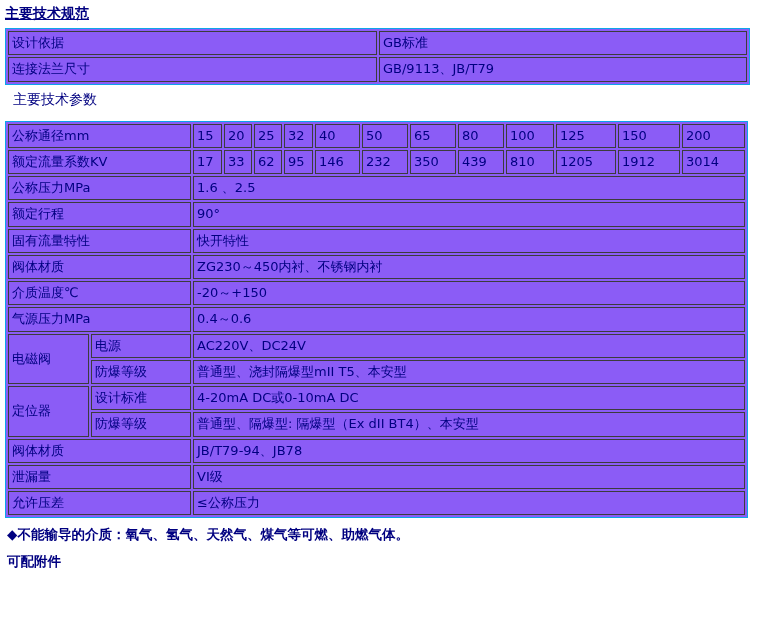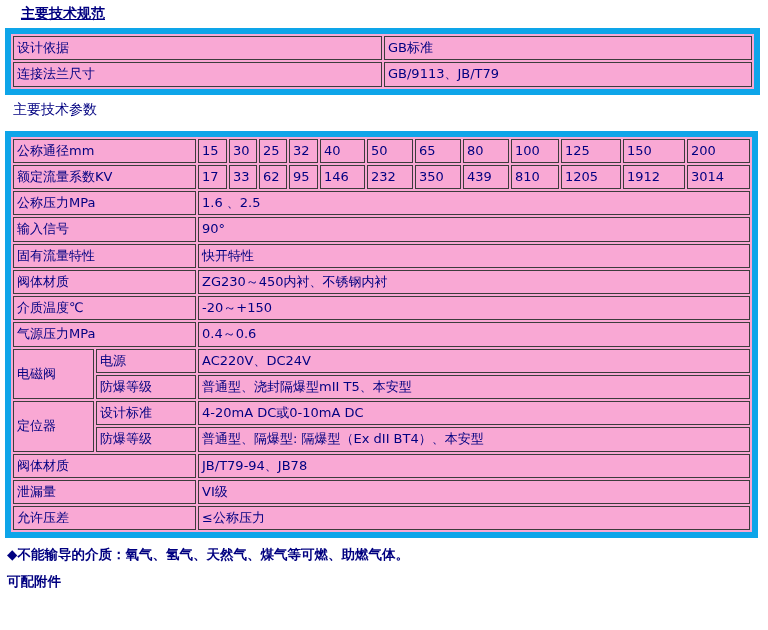--- a/index.html
+++ b/index.html
@@ -8,31 +8,31 @@
     width: 768px; height: 630px;
     background: #ffffff;
     color: #000080;
     font-family: "DejaVu Sans", sans-serif;
     overflow: hidden;
   }
   .page { padding: 3px 0 0 5px; }
   .doc-title {
     font-size: 14px; font-weight: bold;
     text-decoration: underline;
-    margin: 2px 0 5px 16px;
+    margin: 2px 0 5px 0;
   }
   .section-title {
     font-size: 14px; font-weight: normal;
     margin: 6px 0 12px 8px;
   }
   table {
     border-collapse: separate;
     border-spacing: 2px;
-    border: 6px solid #0ea5e9;
-    background: #f9a8d4;
+    border: 1px solid #0ea5e9;
+    background: #8b5cf6;
     table-layout: fixed;
     width: 743px;
   }
   td {
     border: 1px solid #3c3c3c;
     font-size: 13px;
     line-height: 1.25;
     padding: 3px 1px 3px 3px;
     white-space: nowrap;
     overflow: hidden;
@@ -88,21 +88,21 @@
         <col style="width:46px">
       <col style="width:48px">
         <col style="width:60px">
         <col style="width:62px">
         <col style="width:63px">
     </colgroup>
     <tbody>
         <tr>
       <td colspan="2">公称通径mm</td>
       <td>15</td>
-      <td>30</td>
+      <td>20</td>
       <td>25</td>
       <td>32</td>
       <td>40</td>
       <td>50</td>
       <td>65</td>
       <td>80</td>
       <td>100</td>
       <td>125</td>
       <td>150</td>
       <td>200</td>
@@ -120,21 +120,21 @@
       <td>810</td>
       <td>1205</td>
       <td>1912</td>
       <td>3014</td>
     </tr>
     <tr>
       <td colspan="2">公称压力MPa</td>
       <td colspan="12">1.6 、2.5</td>
     </tr>
     <tr>
-      <td colspan="2">输入信号</td>
+      <td colspan="2">额定行程</td>
       <td colspan="12">90°</td>
     </tr>
     <tr>
       <td colspan="2">固有流量特性</td>
       <td colspan="12">快开特性</td>
     </tr>
     <tr>
       <td colspan="2">阀体材质</td>
       <td colspan="12">ZG230～450内衬、不锈钢内衬</td>
     </tr>

